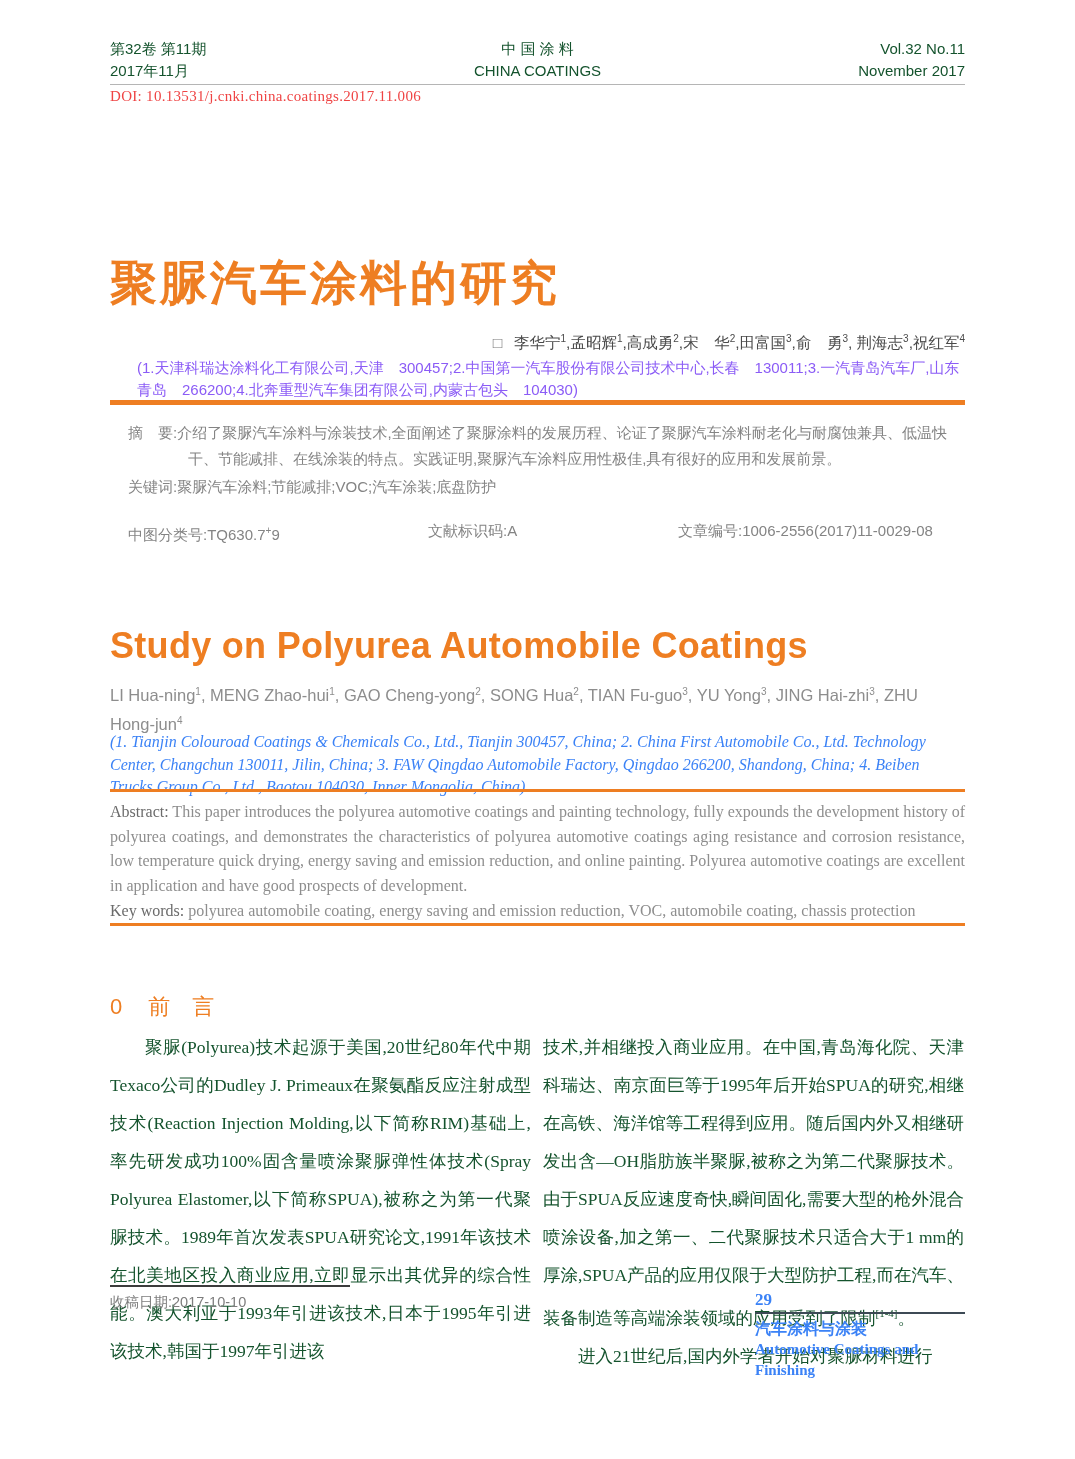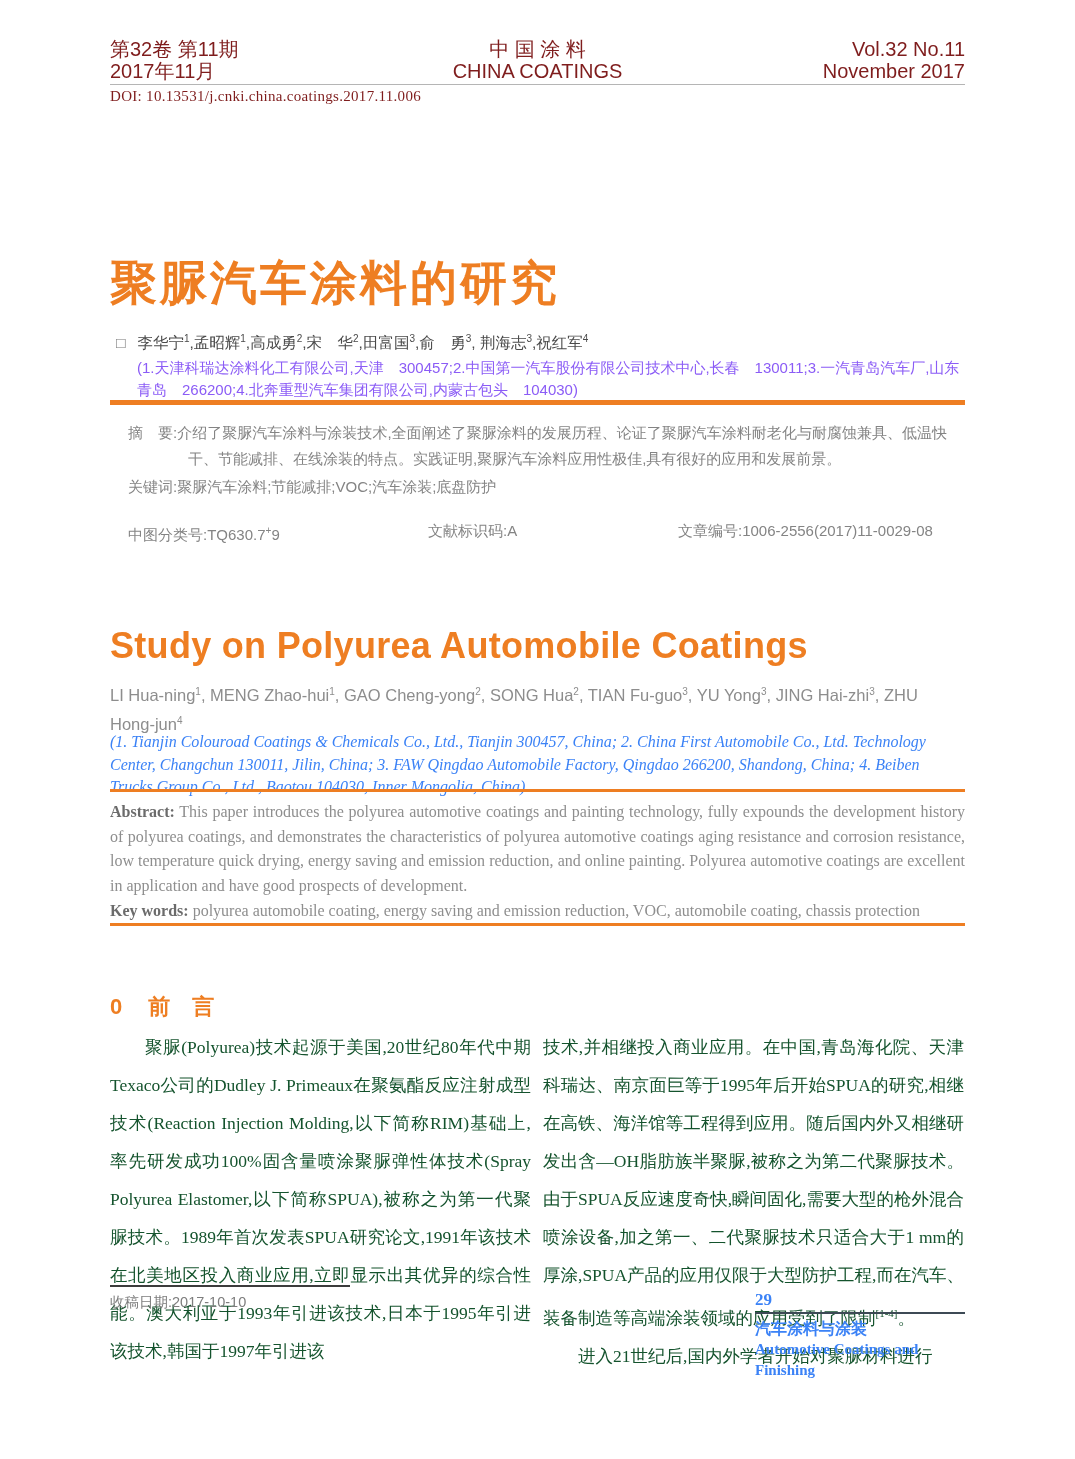--- a/index.html
+++ b/index.html
@@ -10,31 +10,31 @@
     margin:0 auto;
     background:#ffffff;
     font-family:"Liberation Serif", serif;
     color:#333;
     overflow:hidden;
   }
   .content { position:absolute; left:110px; width:855px; }
 
   
   .jheader { top:38px; display:flex; justify-content:space-between;
-    font-family:"Liberation Sans", sans-serif; color:#7f1d1d; font-size:20px; line-height:22px; }
+    font-family:"Liberation Sans", sans-serif; color:#14532d; font-size:15px; line-height:22px; }
   .jheader .col { width:270px; }
   .jheader .center { text-align:center; }
   .jheader .right { text-align:right; }
   .jheader-rule { top:84px; border-top:1px solid #b5b5b5; }
-  .doi-line { top:88px; font-size:15px; color:#7f1d1d; letter-spacing:0.3px; }
+  .doi-line { top:88px; font-size:15px; color:#ef4444; letter-spacing:0.3px; }
 
   
   .title-cn { top:252px; font-family:"Liberation Sans", sans-serif; font-weight:bold;
     font-size:47px; letter-spacing:3px; color:#ee7e22; }
-  .authors-cn { top:333px; font-family:"Liberation Sans", sans-serif; font-size:15.5px; color:#4a4a4a; padding-left:6px; }
+  .authors-cn { top:333px; font-family:"Liberation Sans", sans-serif; font-size:15.5px; color:#4a4a4a; padding-left:6px;text-align:right; }
   .authors-cn .marker { color:#7a7a7a; margin-right:12px; }
   .authors-cn sup, .authors-en sup { font-size:10px; }
   .affil-cn { top:357px; padding-left:27px; font-family:"Liberation Sans", sans-serif;
     font-size:15px; line-height:22px; color:#8b5cf6; }
   .rule-orange-thick { top:400px; height:5px; background:#ee7e22; }
 
   .meta-cn { top:420px; padding:0 18px; font-family:"Liberation Sans", sans-serif;
     font-size:15px; line-height:26px; color:#848484; }
   .hang { padding-left:60px; text-indent:-60px; text-align:justify; }
   .kw-cn { margin-top:2px; }
@@ -45,26 +45,26 @@
   .class-row sup { font-size:10px; }
 
   
   .title-en { top:625px; font-family:"Liberation Sans", sans-serif; font-weight:bold;
     font-size:36px; color:#ee7e22; letter-spacing:0.3px; }
   .authors-en { top:678px; font-family:"Liberation Sans", sans-serif; font-size:16.5px;
     line-height:25px; color:#8d8d8d; }
   .affil-en { top:731px; font-style:italic; font-size:16px; line-height:22.5px; color:#3b82f6; }
   .rule-orange-mid { top:789px; height:3px; background:#ee7e22; }
   .abstract-en { top:800px; font-size:16px; line-height:24.5px; color:#8e8e8e; text-align:justify; }
-  .abstract-en .lbl, .kw-en .lbl { font-weight:bold; color:#6b6b6b; }
+  .abstract-en .lbl, .kw-en .lbl { font-weight:normal; color:#6b6b6b; }
   .kw-en { margin-top:1px; text-align:left; }
   .rule-orange-thin { top:923px; height:2.5px; background:#ee7e22; }
 
   
-  .sec-heading { top:992px; font-family:"Liberation Sans", sans-serif; font-weight:bold;
+  .sec-heading { top:992px; font-family:"Liberation Sans", sans-serif; font-weight:normal;
     font-size:22px; color:#ee7e22; }
   .sec-heading .num { margin-right:26px; }
   .columns { top:1028px; display:flex; gap:12px; }
   .columns .col { width:421px; font-size:17.5px; line-height:38px; color:#14532d; text-align:justify; }
   .columns p.indent { text-indent:2em; }
   .columns sup.ref { font-size:11px; }
 
   
   .footnote { top:1285px; font-family:"Liberation Sans", sans-serif; color:#8c8c8c; font-size:14.5px; line-height:23px; }
   .footnote .rule { width:240px; border-top:2px solid #3c3c3c; margin-bottom:4px; }

